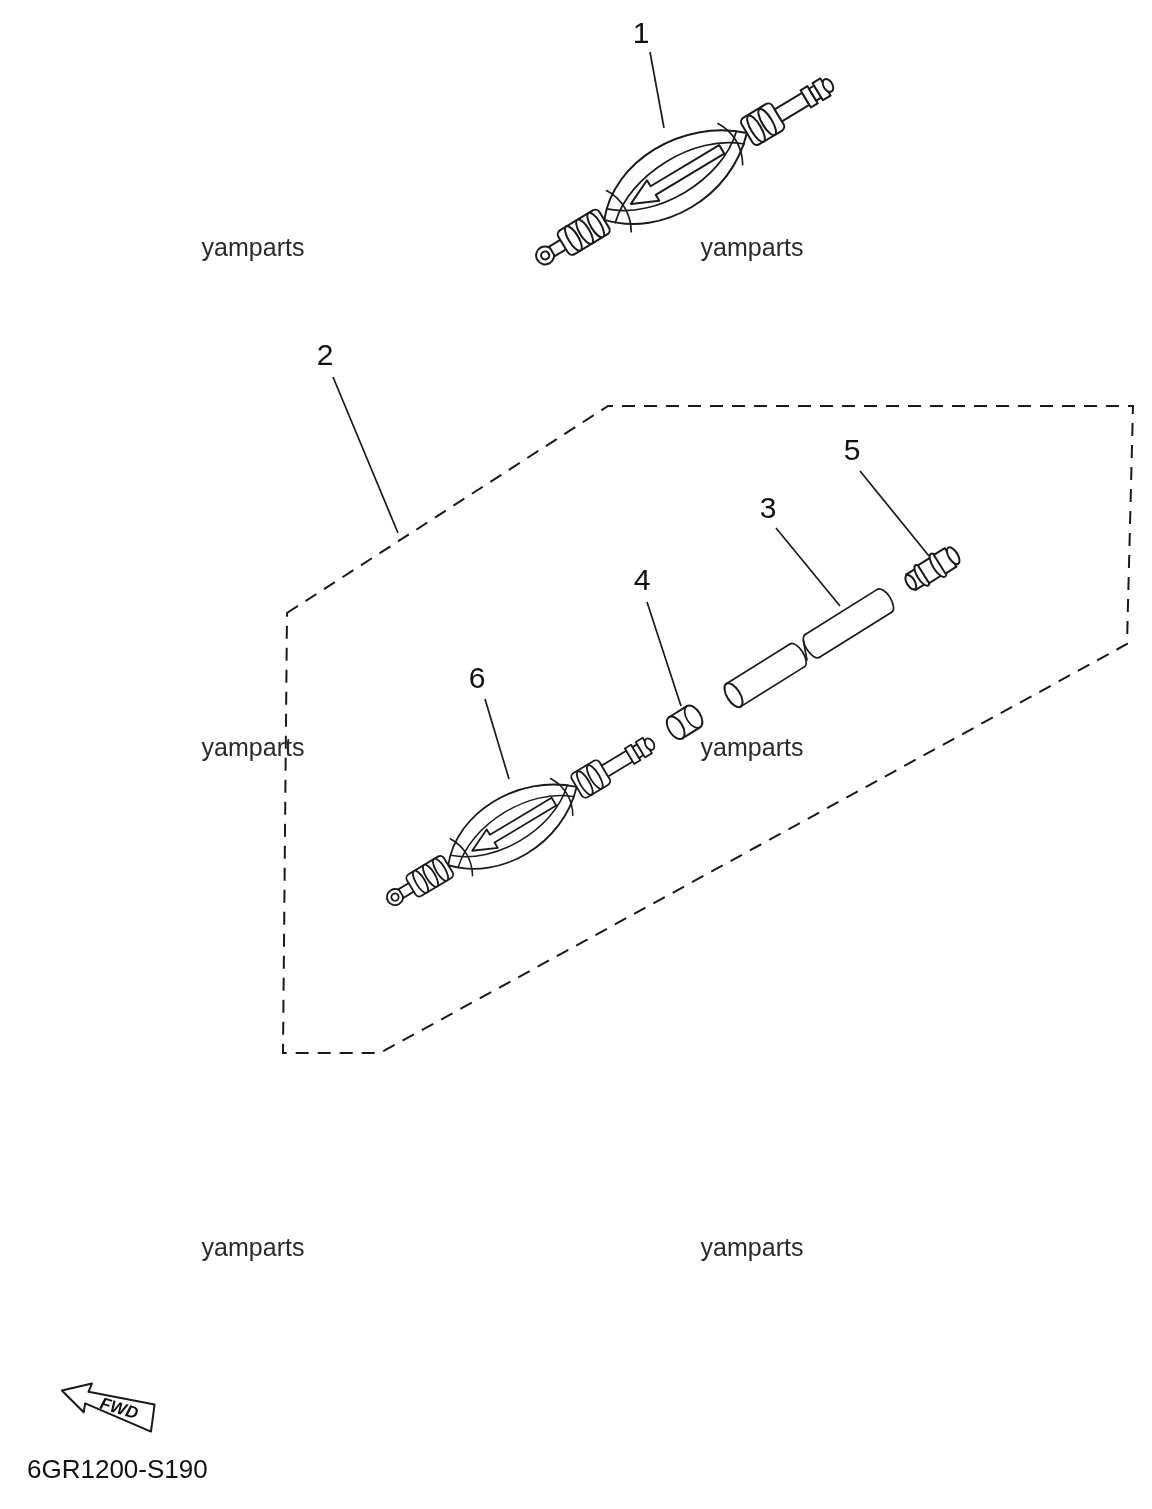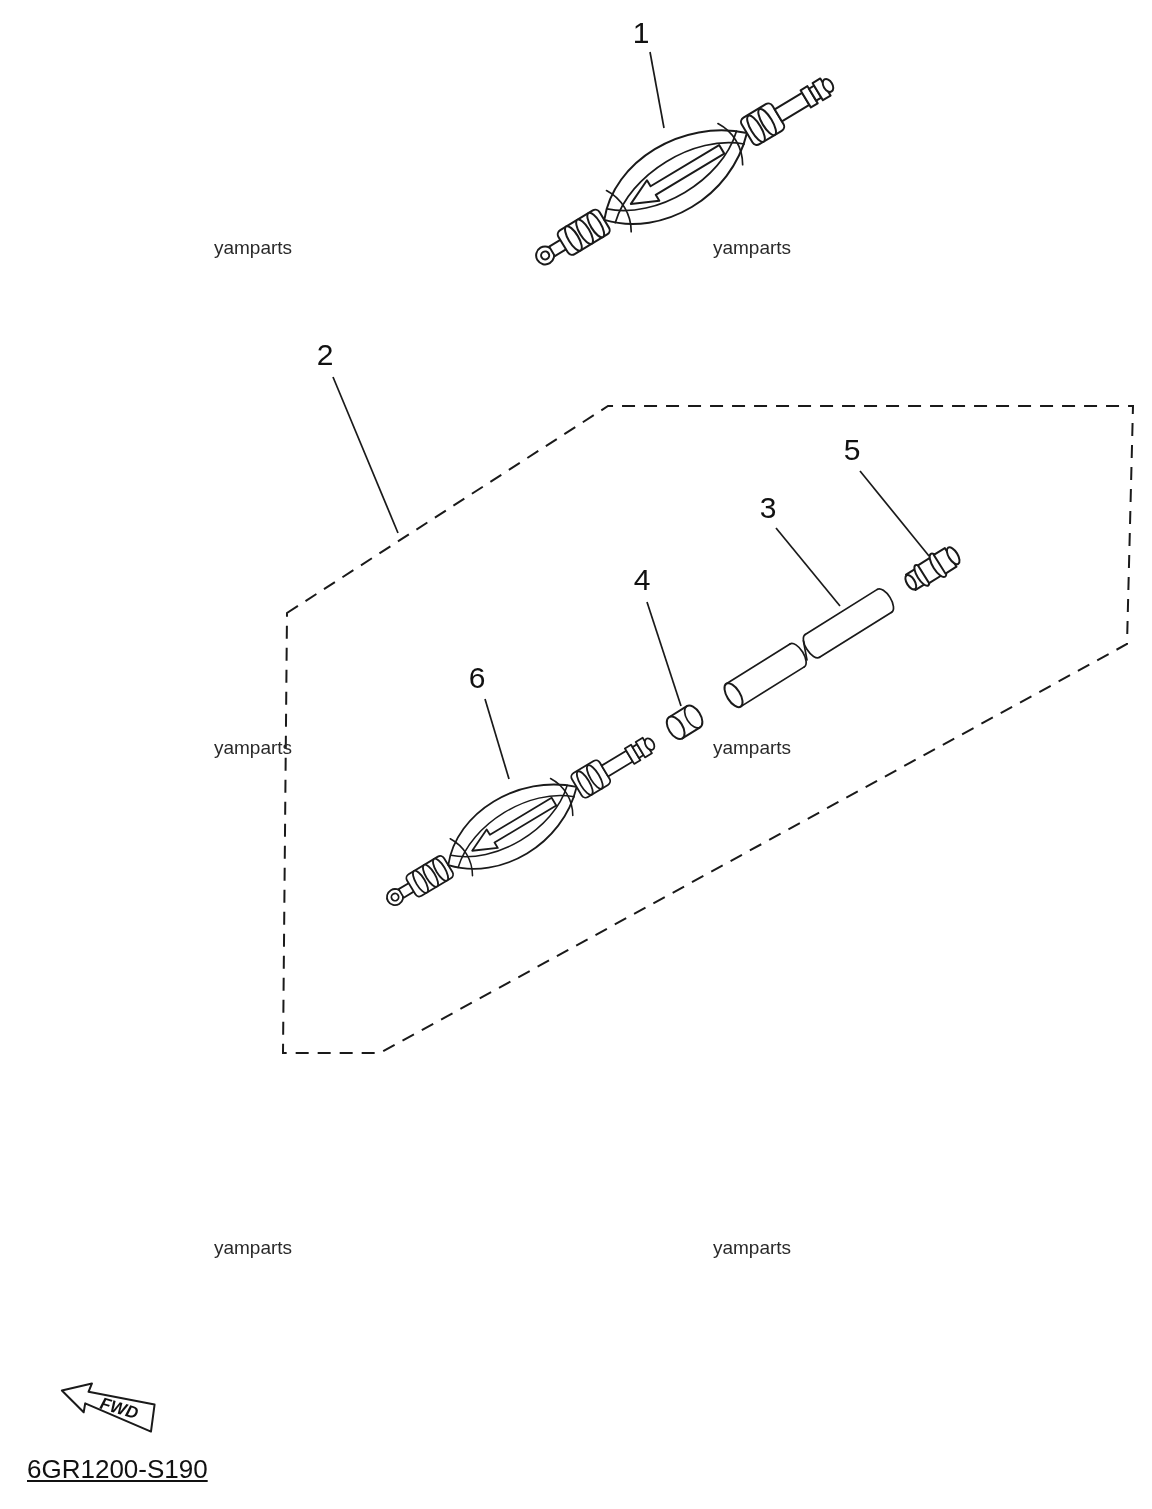--- a/index.html
+++ b/index.html
@@ -30,32 +30,31 @@
   .callout {
     position: absolute;
     transform: translate(-50%, -50%);
     font-size: 30px;
     color: #111;
     line-height: 1;
   }
   .watermark {
     position: absolute;
     transform: translate(-50%, -50%);
-    font-size: 19px;
+    font-size: 25px;
     color: #2a2a2a;
     line-height: 1;
   }
   .part-code {
     position: absolute;
     left: 27px;
     top: 1456px;
     font-size: 26px;
     color: #111;
     line-height: 1;
-    text-decoration: underline;
   }
 </style>
 </head>
 <body>
 
 <div class="page">
 
   <svg class="art" width="1152" height="1509" viewBox="0 0 1152 1509">
 
     <defs>

